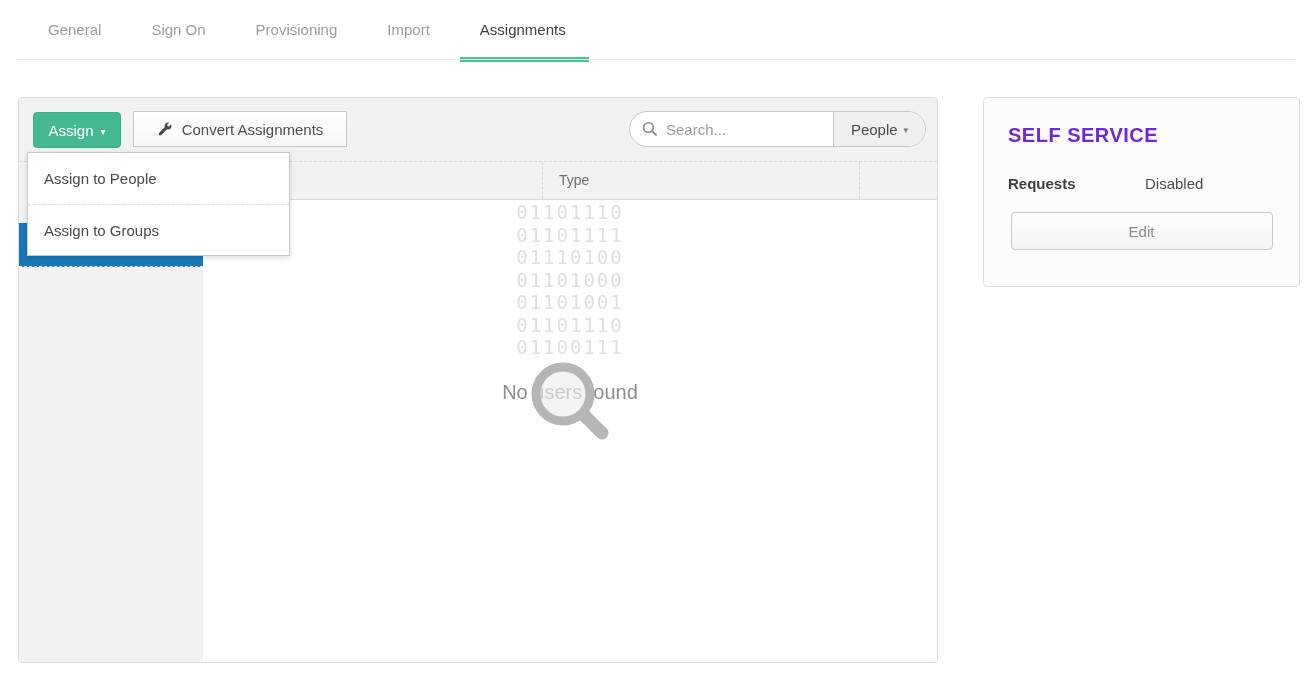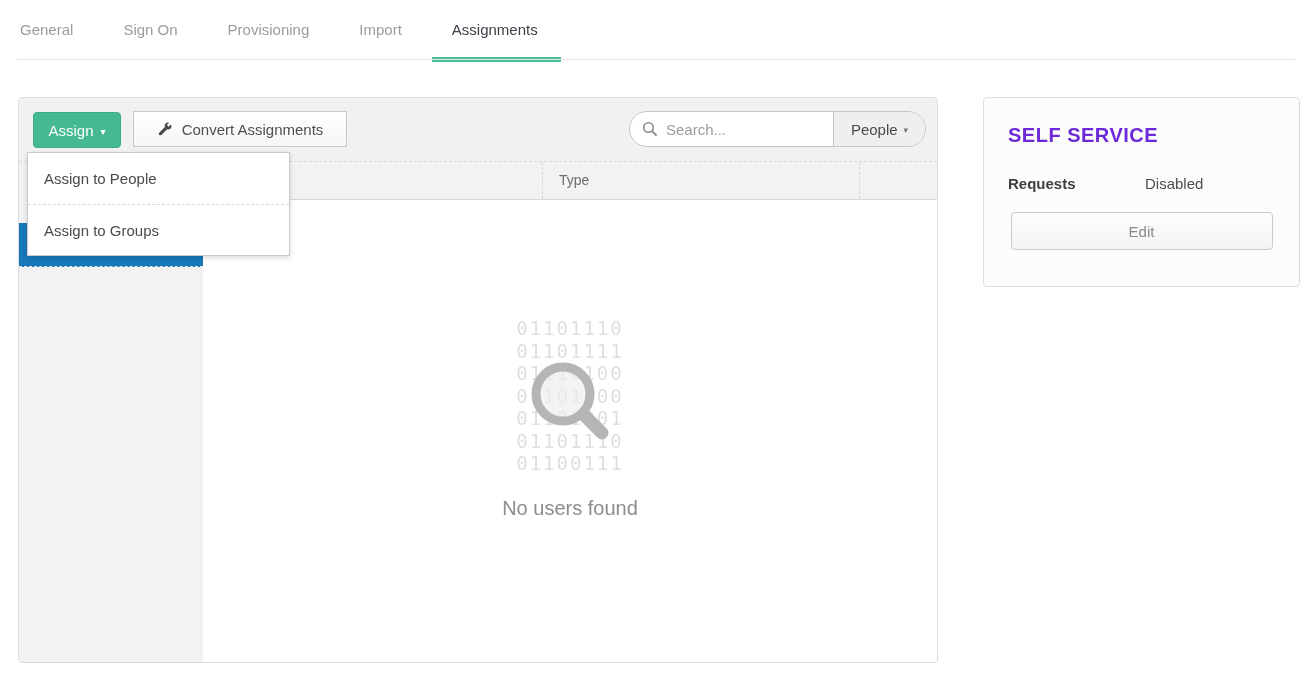--- a/index.html
+++ b/index.html
@@ -1,21 +1,21 @@
 <!DOCTYPE html>
 <html><head>
 <meta charset="utf-8">
 <style>
   * { margin:0; padding:0; box-sizing:border-box; }
   html,body { width:1312px; height:686px; background:#ffffff; overflow:hidden;
               font-family:"Liberation Sans", sans-serif; }
 
   
   .tabs-row { position:absolute; left:0; top:0; width:1312px; height:59px;
-              display:flex; align-items:center; padding-left:20px; }
+              display:flex; align-items:center; padding-left:48px; }
   .tabs-rule { position:absolute; left:17px; right:17px; top:59px; height:1px; background:#e5e5e7; }
   .tab { font-size:15px; color:#9b9ba1; margin-right:50px; position:relative;
          height:59px; display:flex; align-items:center; cursor:pointer; }
   .tab.active { color:#3f414a; }
   .tab.active::after { content:""; position:absolute; left:-20px; right:-23px; bottom:-3px;
                        height:5px; background:#4cbf9c; }
 
   
   .main-panel { position:absolute; left:18px; top:97px; width:920px; height:566px;
                 background:#ffffff; border:1px solid #dcdcdc; border-radius:4px; }
@@ -55,21 +55,21 @@
               background:#f2f2f2; border-radius:0 0 0 4px; }
   .side-item { position:absolute; left:0; width:100%; height:44px; line-height:44px;
                padding-left:14px; font-size:15px; cursor:pointer;
                border-bottom:1px dashed #e2e2e2; }
   .side-item.selected { top:61px; background:#1778ba; color:#ffffff; }
   .side-item.plain { top:105px; color:#1c74ae; }
 
   
   .table-body { position:absolute; left:184px; top:103px; right:0; bottom:0;
                 background:#ffffff; border-radius:0 0 4px 0; }
-  .binary-block { padding-top:116px; text-align:center; }
+  .binary-block { text-align:center; }
   .binary-row { font-family:"DejaVu Sans Mono", monospace; font-size:19px; line-height:22.5px;
                 letter-spacing:2px; color:#dcdfe3; }
   .empty-mag { position:absolute; left:calc(50% - 52px); top:152px; }
   .empty-msg { margin-top:22px; text-align:center; font-size:20px; color:#8c8c8c; }
 
   
   .assign-menu { position:absolute; left:8px; top:54px; width:263px; background:#ffffff;
                  border:1px solid #cacaca; box-shadow:0 2px 5px rgba(0,0,0,0.14); z-index:20; }
   .assign-menu .menu-item { height:51px; line-height:51px; padding-left:16px;
                             font-size:15px; color:#4a4a4a; cursor:pointer; }

